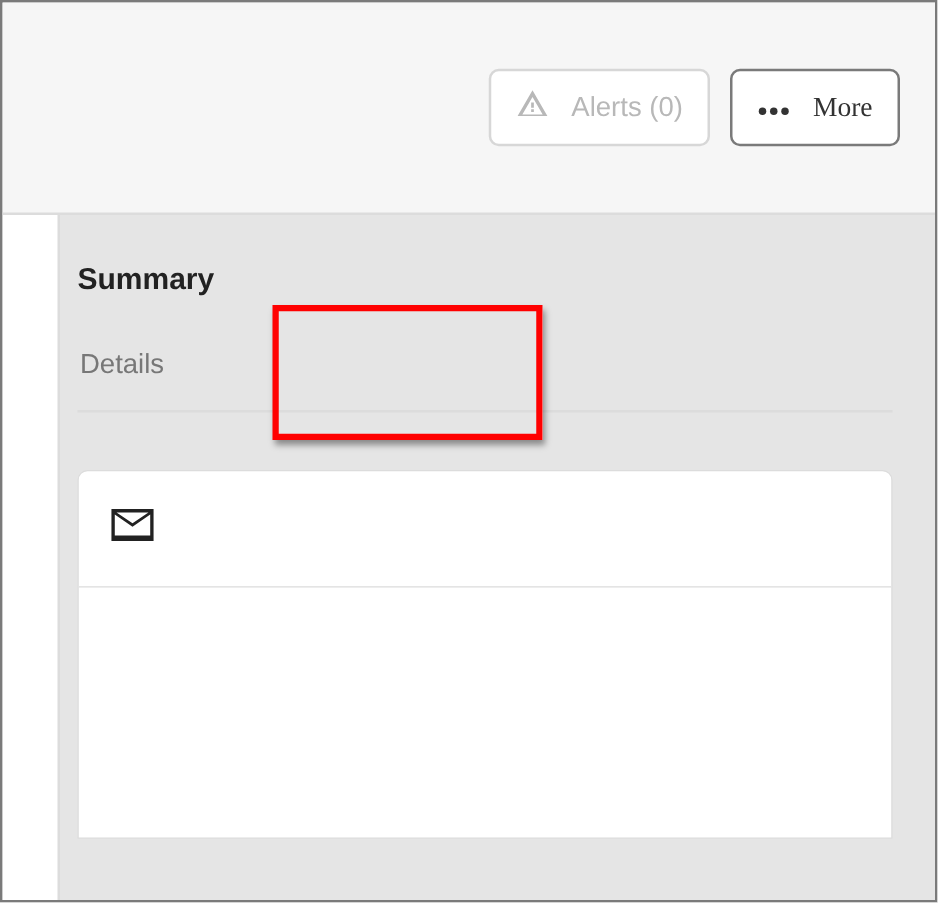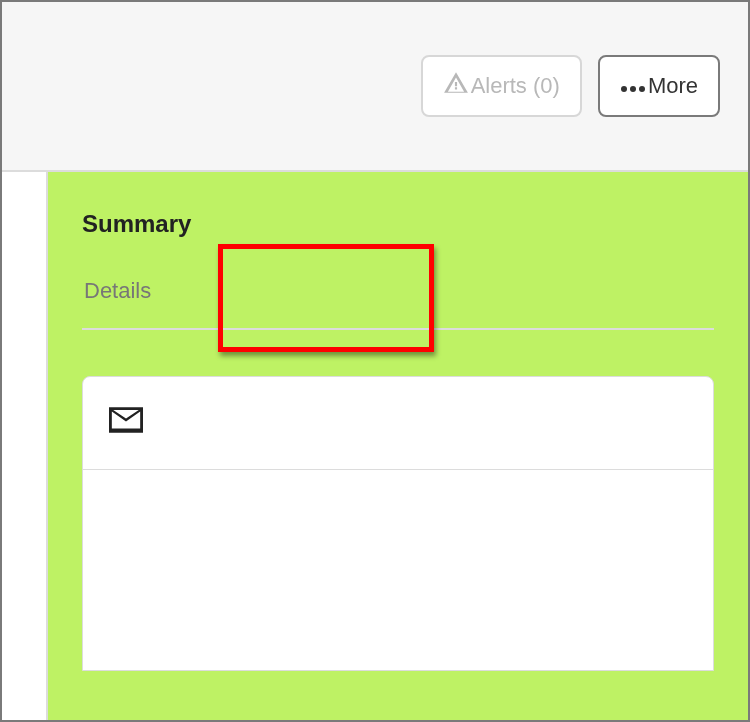--- a/index.html
+++ b/index.html
@@ -29,47 +29,48 @@
     .btn {
       height: 62px;
       border-radius: 8px;
       border: 2px solid #b8b8b8;
       background: #fff;
       display: inline-flex;
       align-items: center;
       padding: 0 20px;
       font-size: 22px;
       color: #333;
-      gap: 2px;
+      gap: 18px;
       cursor: pointer;
     }
     .btn.disabled {
       border-color: #d7d7d7;
       color: #b8b8b8;
       cursor: default;
     }
     .btn.disabled svg path { fill: #b8b8b8; }
     .btn.more {
       border-color: #7a7a7a;
+      font-family: Liberation Serif, serif;
     }
 
     .lower {
       display: flex;
       height: calc(100% - 170px);
     }
     .left-strip {
       width: 46px;
       background: #fff;
       border-right: 2px solid #dcdcdc;
       flex: none;
     }
     .panel {
       flex: 1;
-      background: #bef264;
-      padding: 38px 34px 0 34px;
+      background: #e5e5e5;
+      padding: 38px 34px 0 14px;
       position: relative;
     }
 
     .panel-title {
       font-size: 24px;
       font-weight: 700;
       color: #222;
       margin-bottom: 40px;
     }
 

